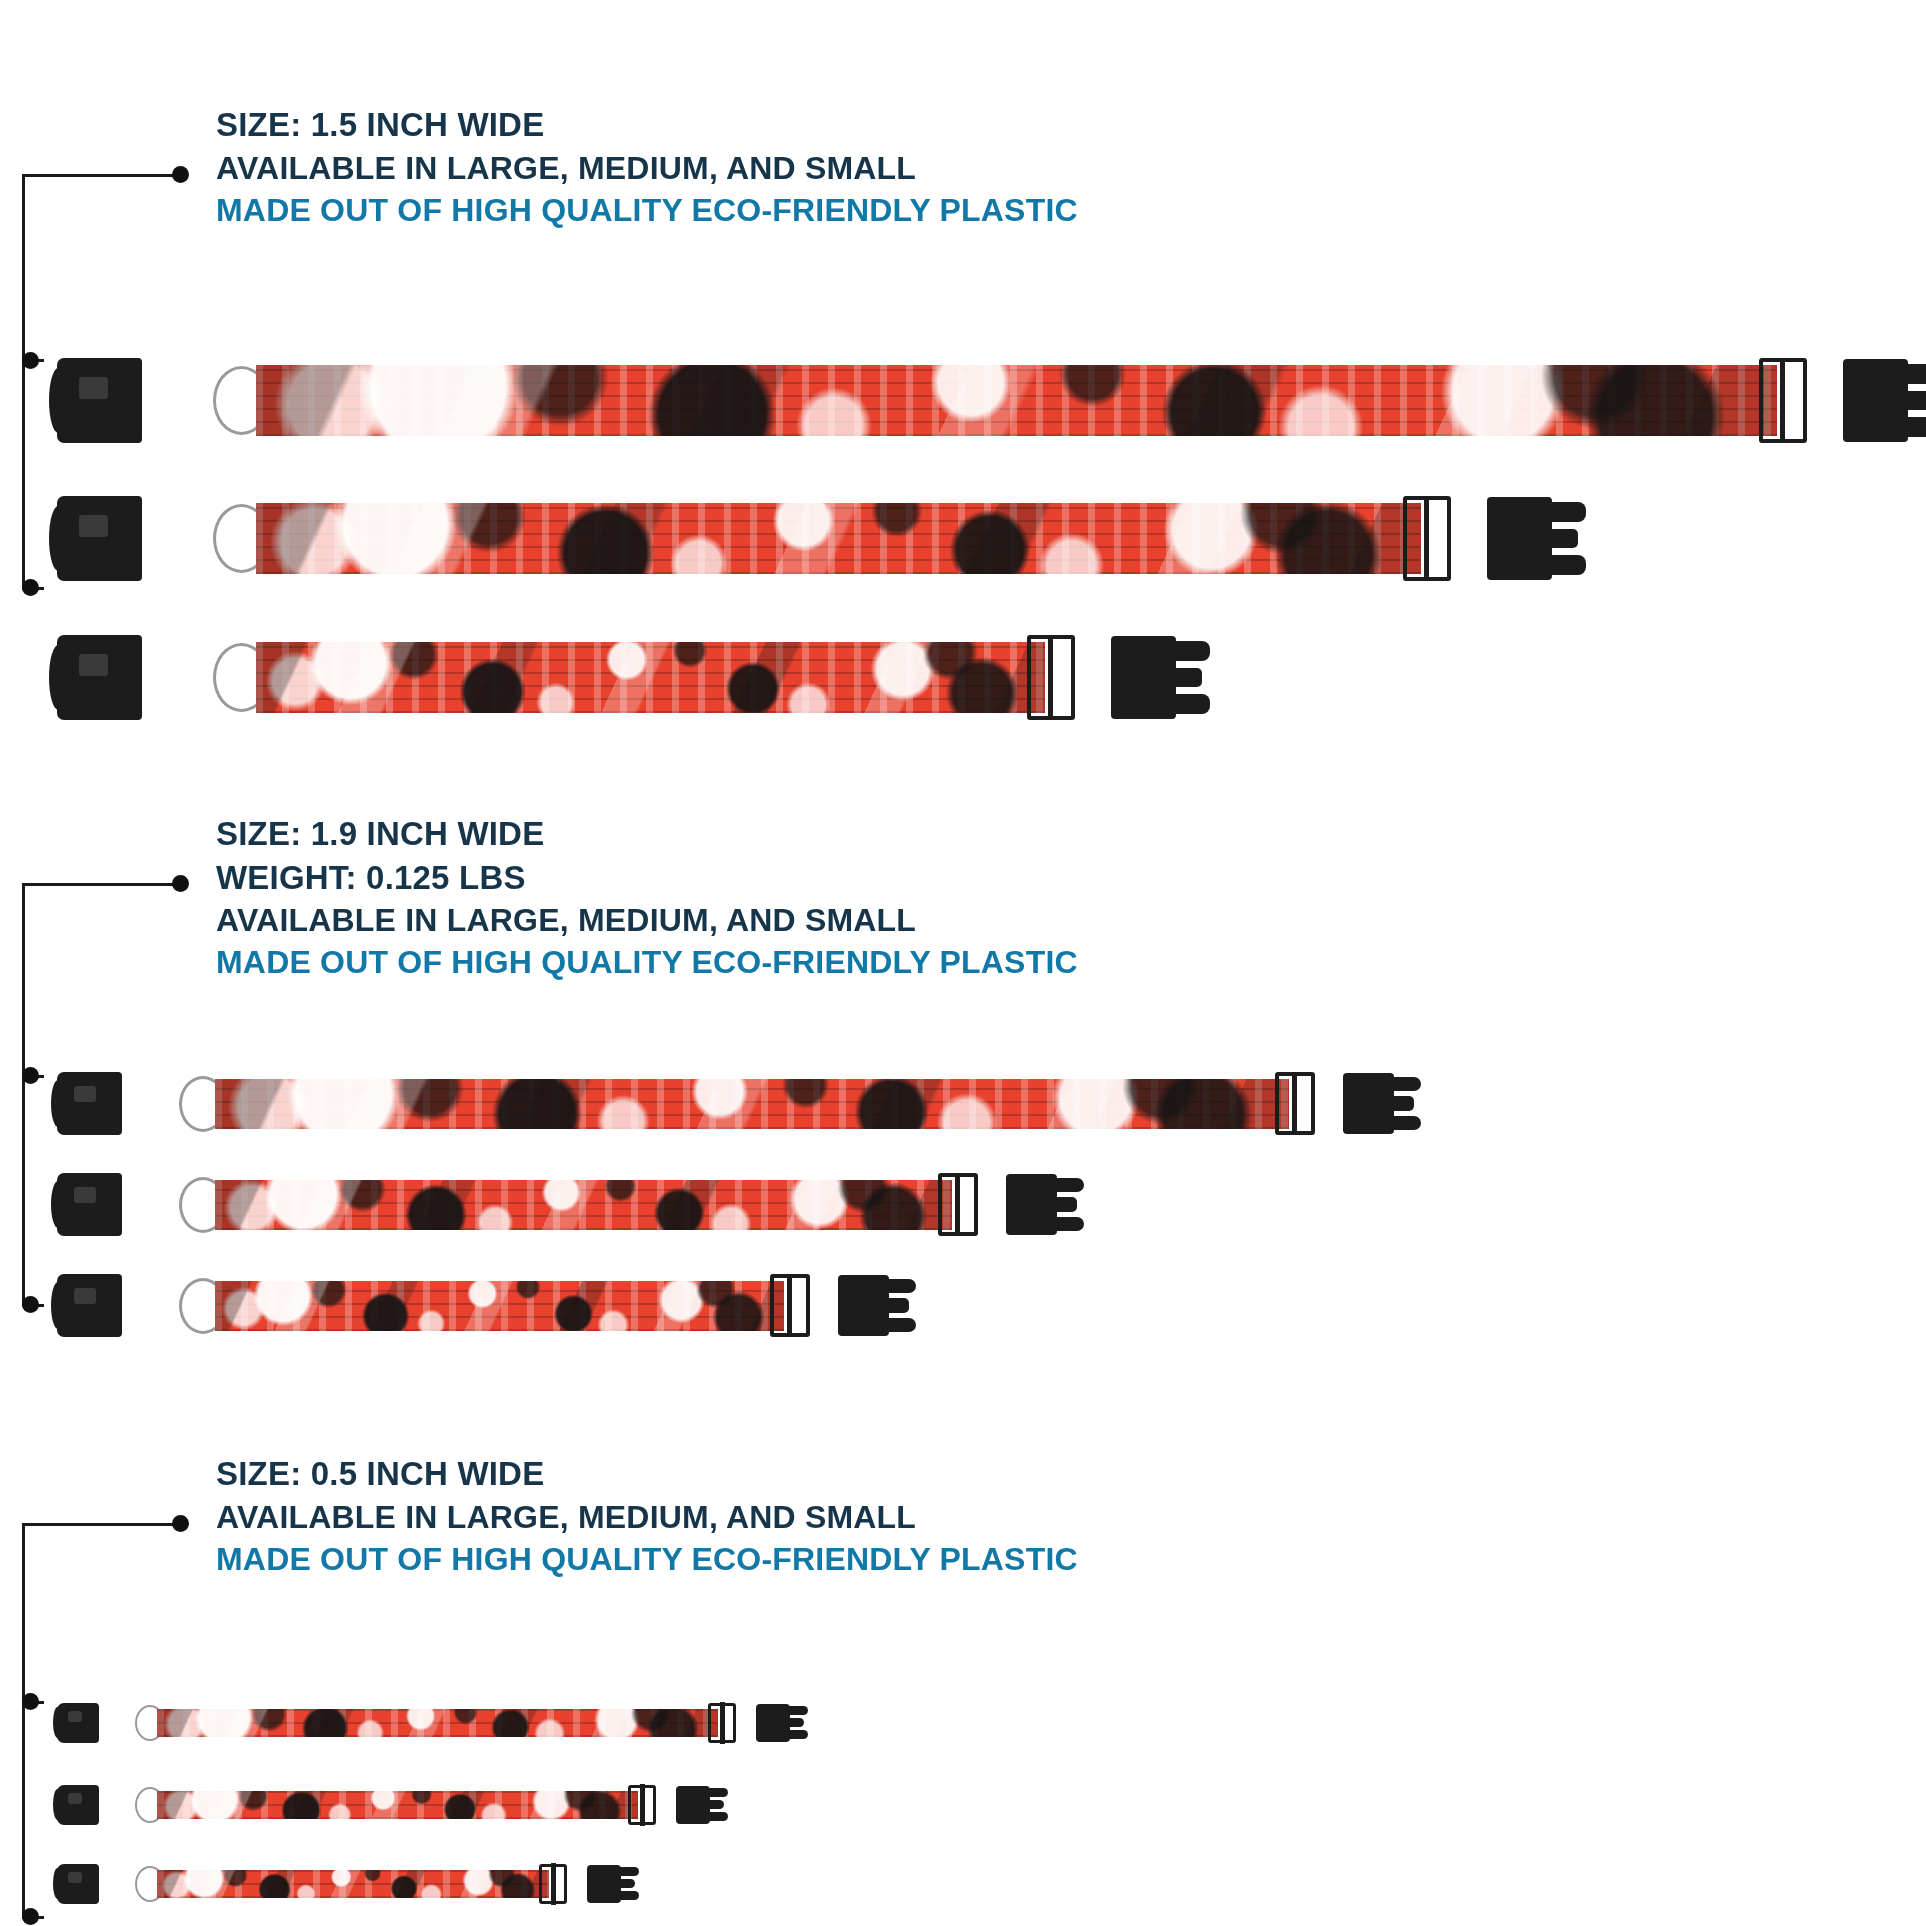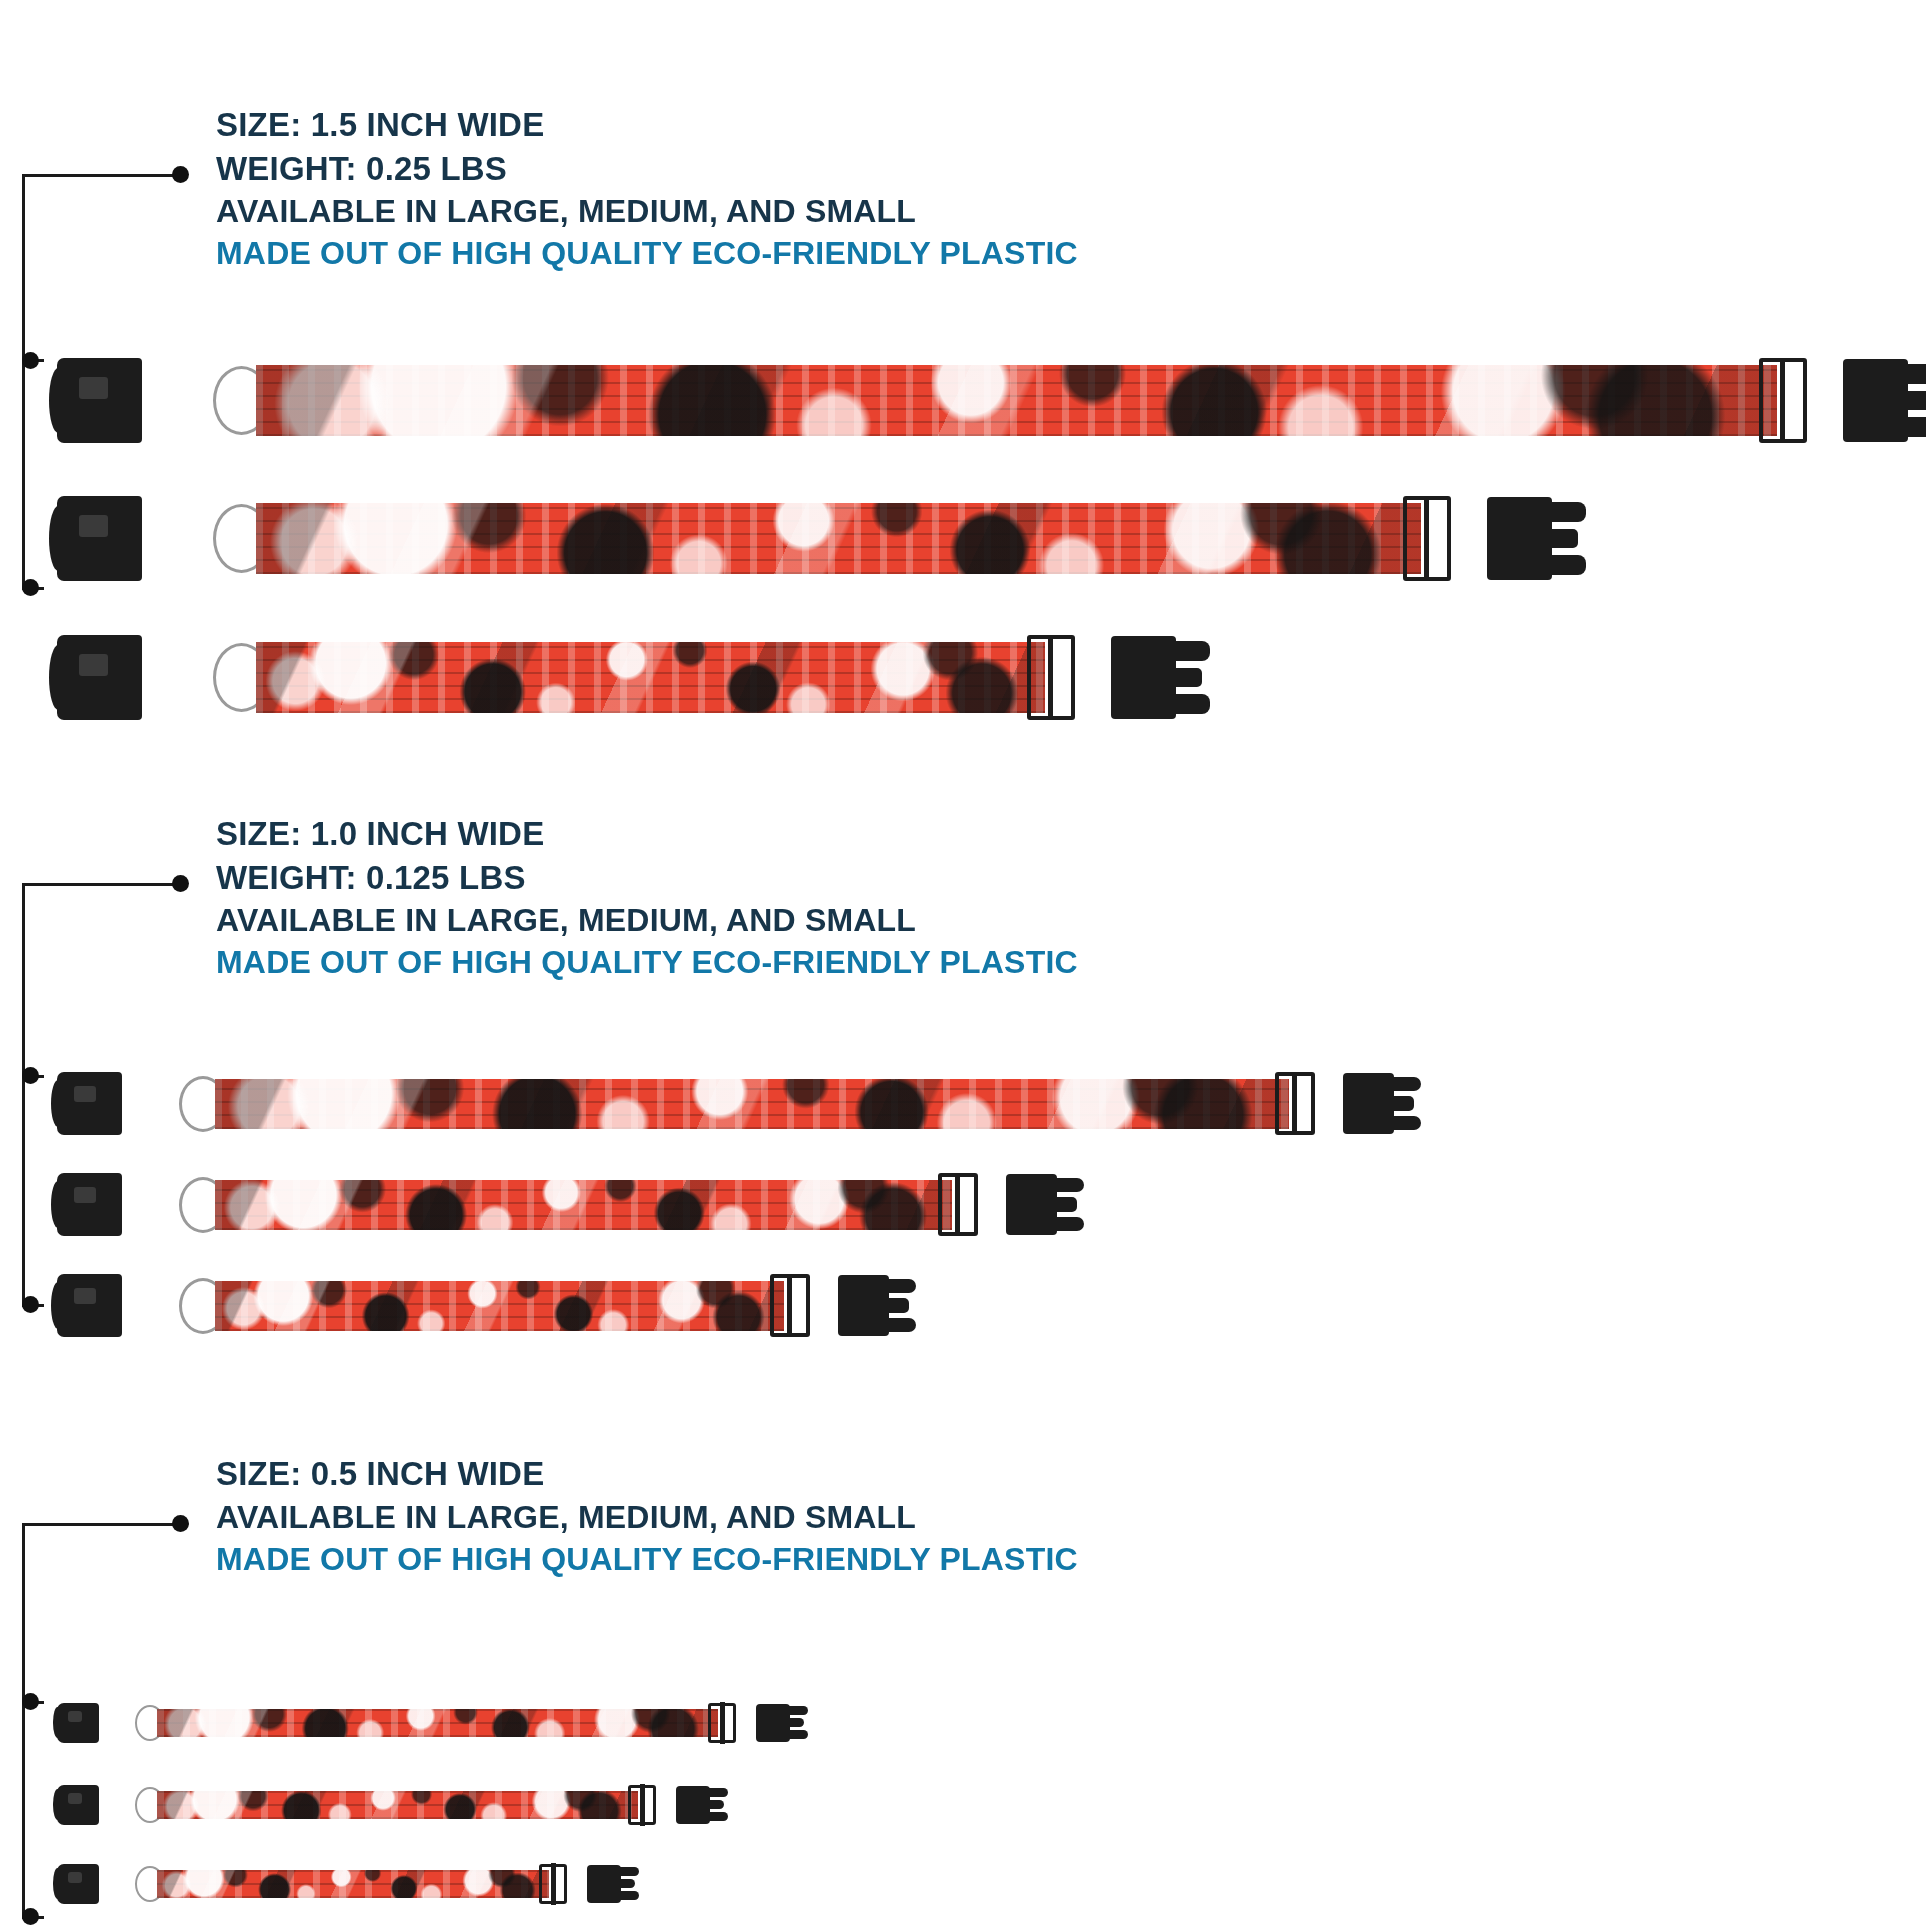--- a/index.html
+++ b/index.html
@@ -184,21 +184,20 @@
     border-radius: 0 5px 5px 0;
   }
 </style>
 </head>
 <body>
 
 <div class="group" style="top:16px;height:772px;">
 
   <div class="textblock" style="left:216px; top:87px;">
     <div class="spec-line spec-dark" style="font-size:33px;">SIZE: 1.5 INCH WIDE</div>
-    <div class="spec-line spec-dark" style="font-size:33px;">WEIGHT: 0.25 LBS</div>
     <div class="spec-line spec-dark" style="font-size:32px;">AVAILABLE IN LARGE, MEDIUM, AND SMALL</div>
     <div class="spec-line spec-blue" style="font-size:32px;">MADE OUT OF HIGH QUALITY ECO-FRIENDLY PLASTIC</div>
   </div>
 
   <div class="bracket" style="left:22px; top:158px; width:178px; height:416px;">
     <div class="hline" style="left:0; top:0; width:158px;"></div>
     <div class="vline" style="top:0; height:416px;"></div>
     <div class="hline" style="left:0; top:185px; width:22px;"></div>
     <div class="hline" style="left:0; top:413px; width:22px;"></div>
   </div>
@@ -239,21 +238,21 @@
         <span class="prong-top"></span>
         <span class="prong-mid"></span>
         <span class="prong-bot"></span>
       </div>
   </div>
 </div>
 
 <div class="group" style="top:792px;height:614px;">
 
   <div class="textblock" style="left:216px; top:20px;">
-    <div class="spec-line spec-dark" style="font-size:33px;">SIZE: 1.0 INCH WIDE</div>
+    <div class="spec-line spec-dark" style="font-size:33px;">SIZE: 1.9 INCH WIDE</div>
     <div class="spec-line spec-dark" style="font-size:33px;">WEIGHT: 0.125 LBS</div>
     <div class="spec-line spec-dark" style="font-size:32px;">AVAILABLE IN LARGE, MEDIUM, AND SMALL</div>
     <div class="spec-line spec-blue" style="font-size:32px;">MADE OUT OF HIGH QUALITY ECO-FRIENDLY PLASTIC</div>
   </div>
 
   <div class="bracket" style="left:22px; top:91px; width:178px; height:424px;">
     <div class="hline" style="left:0; top:0; width:158px;"></div>
     <div class="vline" style="top:0; height:424px;"></div>
     <div class="hline" style="left:0; top:192px; width:22px;"></div>
     <div class="hline" style="left:0; top:421px; width:22px;"></div>

